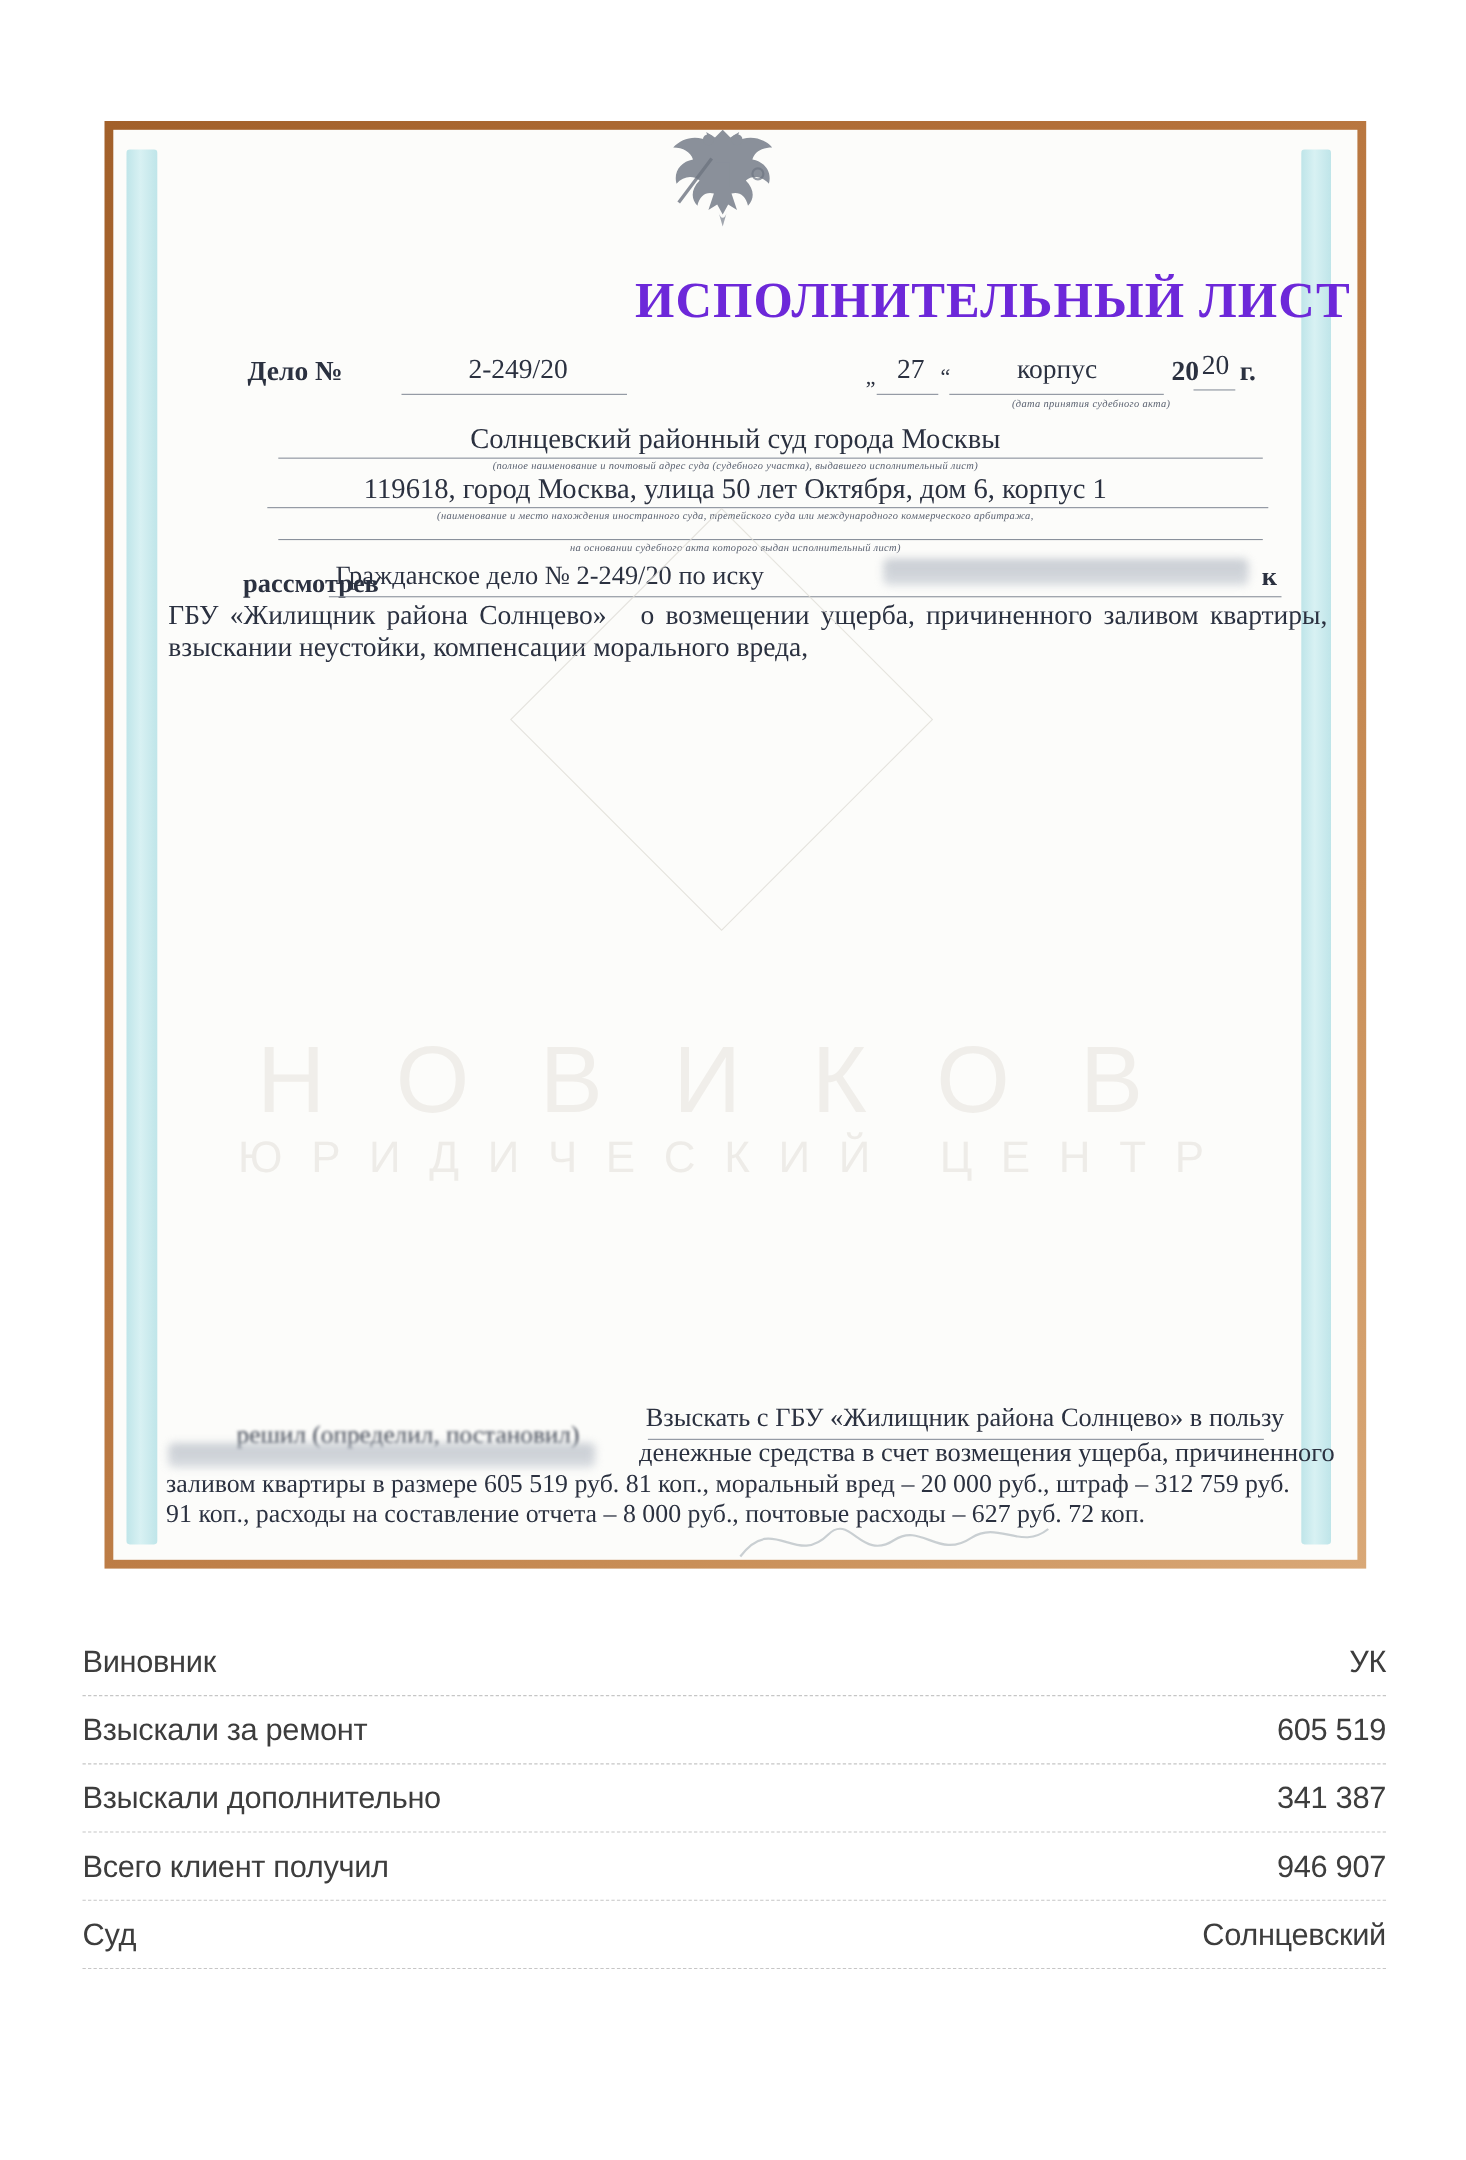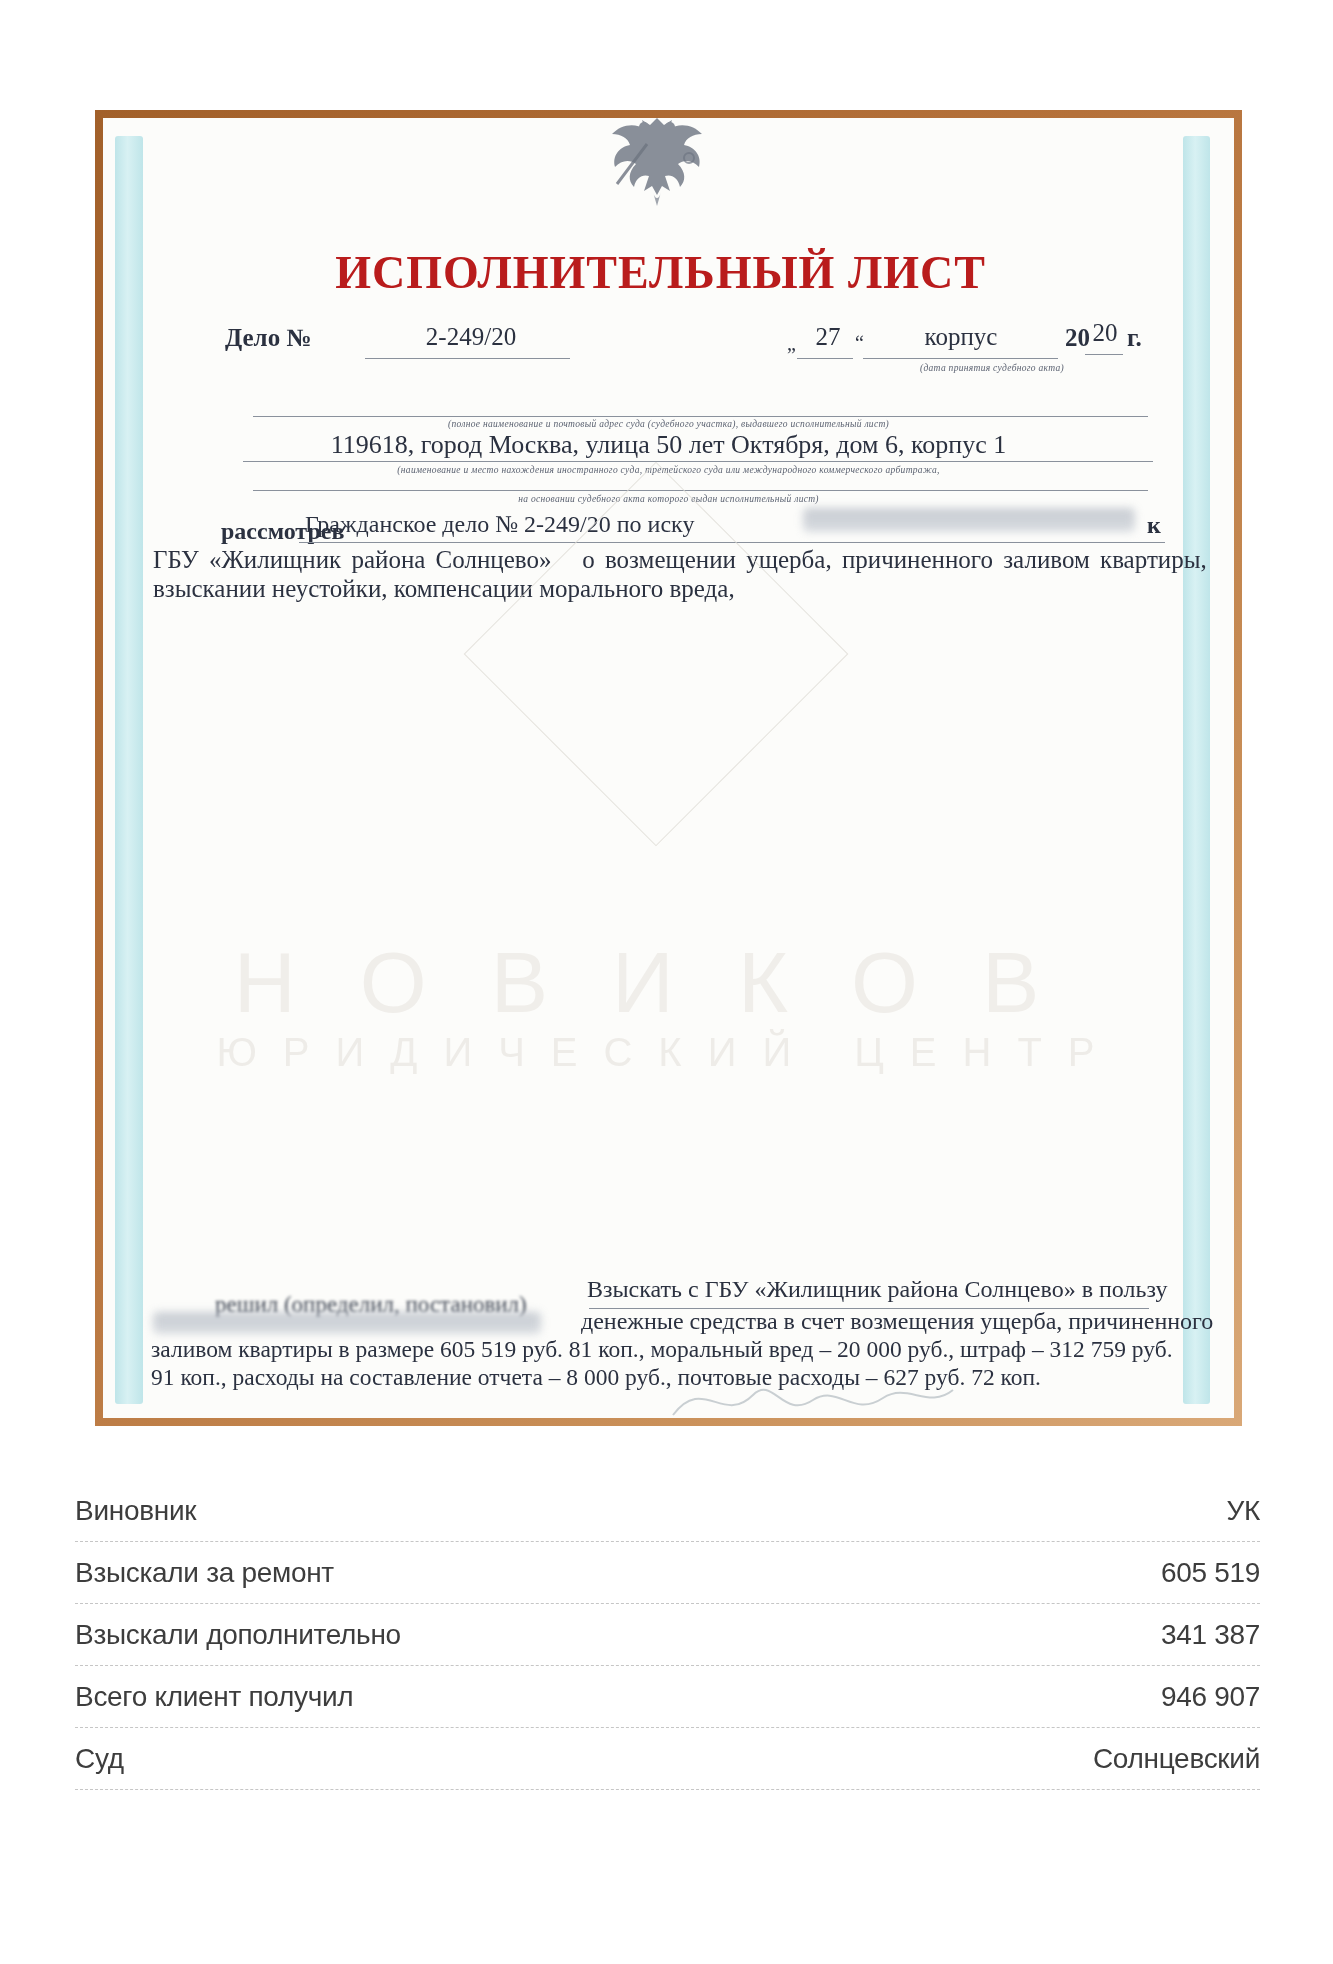--- a/index.html
+++ b/index.html
@@ -10,22 +10,22 @@
   
   .doc-frame{position:absolute;left:95px;top:110px;width:1147px;height:1316px;
              background:linear-gradient(135deg,#a2602a 0%,#b5713a 40%,#c98f58 75%,#d9a877 100%);
              padding:8px;box-sizing:border-box;}
   .paper{position:relative;width:100%;height:100%;background:#fcfcfa;overflow:hidden;}
   .stripe{position:absolute;width:28px;border-radius:3px;
           background:linear-gradient(90deg,#bfe5e9 0%,#d8f1f3 45%,#bfe5e9 100%);}
   .stripe.left{left:12px;top:18px;bottom:14px;}
   .stripe.right{left:1080px;top:18px;bottom:14px;width:27px;}
 
-  .doc-title{left:0;right:16px;top:128px;text-align:center;font-size:46px;font-weight:bold;
-             letter-spacing:1px;color:#b91c1c;}
+  .doc-title{left:0;right:6px;top:128px;text-align:right;font-size:46px;font-weight:bold;
+             letter-spacing:1px;color:#6d28d9;}
   .fld{font-size:25px;}
   .b{font-weight:bold;}
   .uline{border-bottom:1.5px solid #8a919c;height:0;}
   .cap{font-style:italic;font-size:9.5px;color:#5a6170;text-align:right;letter-spacing:.3px;}
   .center-line{left:0;right:0;text-align:center;}
   .body-line{font-size:24px;color:#2b3140;}
   .ws{word-spacing:4px;}
 
   .redact{background:linear-gradient(#b6bcc5,#ccd1d8);filter:blur(4px);border-radius:5px;opacity:.75;}
   .blurtext{filter:blur(1.6px);color:#39404e;}
@@ -80,20 +80,21 @@
 
       <div class="abs fld" style="left:762px;top:205px;width:192px;text-align:center;">корпус</div>
       <div class="abs uline" style="left:760px;top:240px;width:195px;"></div>
       <div class="abs cap" style="left:753px;top:245px;width:208px;">(дата принятия судебного акта)</div>
 
       <div class="abs fld b" style="left:962px;top:206px;">20</div>
       <div class="abs fld" style="left:986px;top:201px;width:32px;text-align:center;">20</div>
       <div class="abs uline" style="left:982px;top:236px;width:38px;"></div>
       <div class="abs fld b" style="left:1024px;top:206px;">г.</div>
 
+      <div class="abs center-line" style="top:266px;font-size:26px;">Солнцевский районный суд города Москвы</div>
       <div class="abs uline" style="left:150px;top:298px;width:895px;"></div>
       <div class="abs cap center-line" style="top:301px;">(полное наименование и почтовый адрес суда (судебного участка), выдавшего исполнительный лист)</div>
 
       <div class="abs center-line" style="top:312px;font-size:26px;">119618, город Москва, улица 50 лет Октября, дом 6, корпус 1</div>
       <div class="abs uline" style="left:140px;top:343px;width:910px;"></div>
       <div class="abs cap center-line" style="top:347px;">(наименование и место нахождения иностранного суда, третейского суда или международного коммерческого арбитража,</div>
 
       <div class="abs uline" style="left:150px;top:372px;width:895px;"></div>
       <div class="abs cap center-line" style="top:376px;">на основании судебного акта которого выдан исполнительный лист)</div>
 

